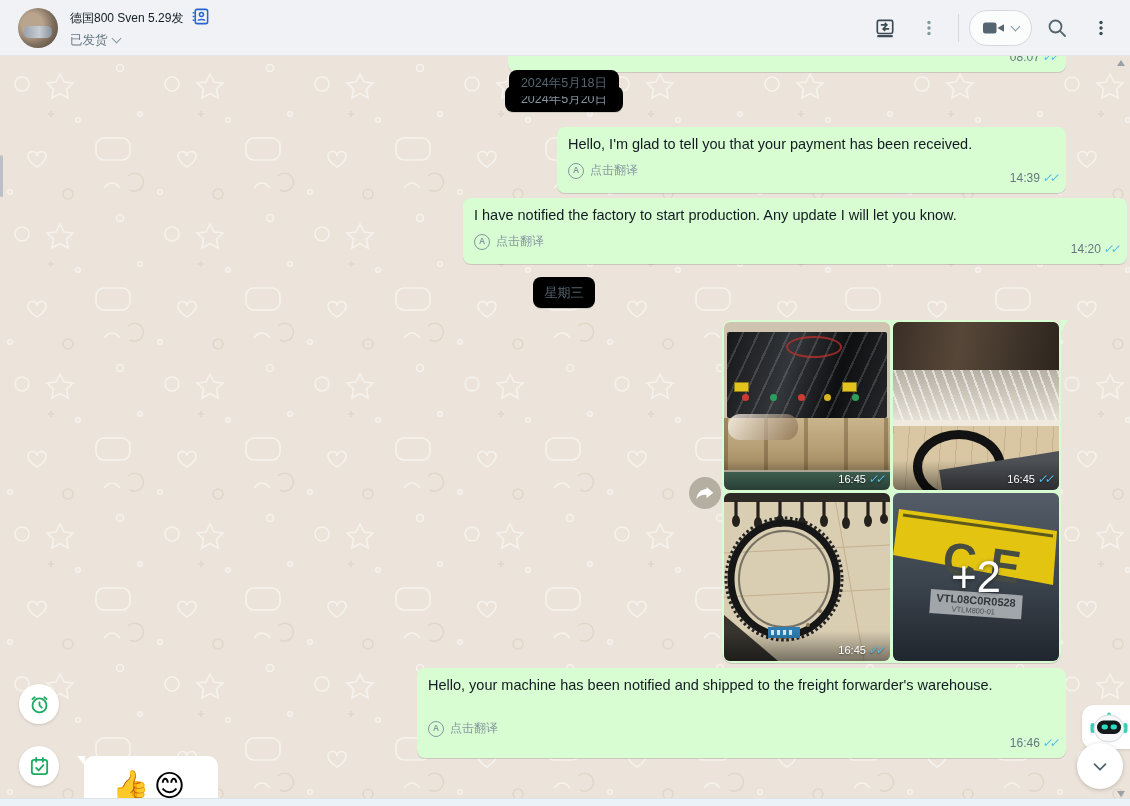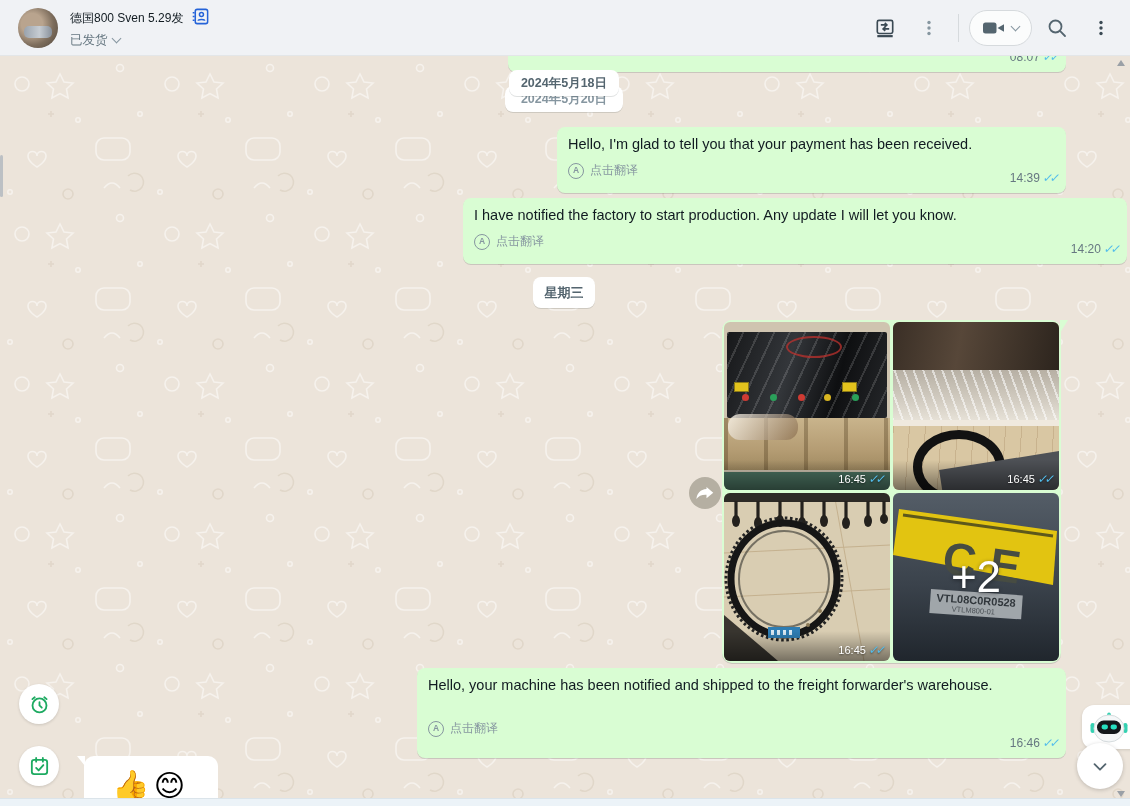--- a/index.html
+++ b/index.html
@@ -35,22 +35,22 @@
     padding:8px 11px;box-sizing:border-box;}
   .msg-time{position:absolute;right:9px;bottom:5px;font-size:12px;color:#667781;
     display:flex;align-items:center;gap:3px;}
   .ticks{color:#53bdeb;font-size:12px;letter-spacing:-3px;font-weight:700;transform:skewX(-12deg);}
   .ticks:before{content:"\2713\2713";}
   .tr-row{display:flex;align-items:center;gap:6px;margin-top:7px;color:#8696a0;font-size:12px;cursor:pointer;width:max-content;}
   .tr-ico{width:14px;height:14px;border:1.3px solid #8696a0;border-radius:50%;position:relative;flex:0 0 14px;}
   .tr-ico:before{content:"A";position:absolute;left:0;right:0;top:0;bottom:0;display:flex;align-items:center;justify-content:center;
     font-size:8.5px;color:#8696a0;font-weight:700;}
 
-  .chip{position:absolute;background:#ffffff;border-radius:8px;color:#54656f;font-size:12.5px;
-    display:flex;align-items:center;justify-content:center;box-shadow:0 1px .5px rgba(11,20,26,.13);font-weight:bold;}
+  .chip{position:absolute;background:#000000;border-radius:8px;color:#54656f;font-size:12.5px;
+    display:flex;align-items:center;justify-content:center;box-shadow:0 1px .5px rgba(11,20,26,.13);}
 
   
   .album{position:absolute;left:722px;top:264px;width:339px;background:#d9fdd3;border-radius:10px;
     padding:2px;box-sizing:border-box;box-shadow:0 1px .5px rgba(11,20,26,.15);}
   .album-tail{position:absolute;right:-7px;top:0;}
   .grid{display:grid;grid-template-columns:166px 166px;grid-auto-rows:168px;gap:3px;}
   .cell{position:relative;border-radius:6px;overflow:hidden;cursor:pointer;}
   .img-shade{position:absolute;left:0;right:0;bottom:0;height:30px;
     background:linear-gradient(180deg,rgba(0,0,0,0),rgba(0,0,0,.45));}
   .img-time{position:absolute;right:7px;bottom:4px;font-size:11px;color:#ffffff;

